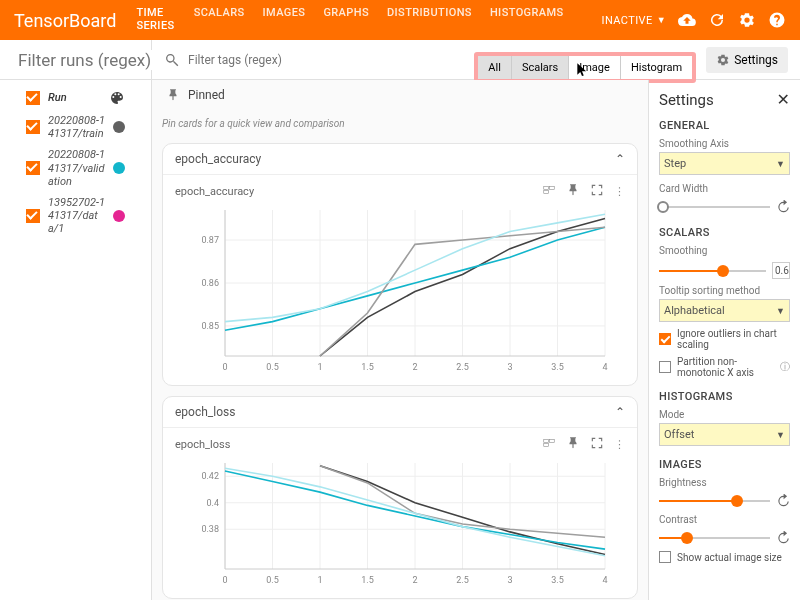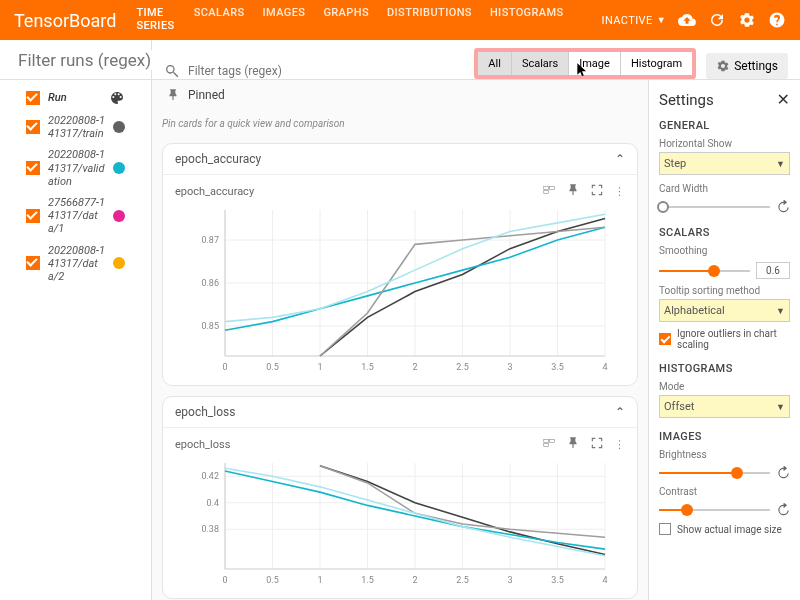--- a/index.html
+++ b/index.html
@@ -26,21 +26,21 @@
 .runs { padding: 6px 16px; font-style: italic; }
 .runrow { display: flex; align-items: center; padding: 4px 10px; gap: 8px; font-size: 11px; color: #555; }
 .cb { width: 14px; height: 14px; background: #ff6f00; position: relative; flex-shrink: 0; }
 .cb::after { content: ""; position: absolute; left: 3px; top: 0px; width: 4px; height: 8px; border: solid #fff; border-width: 0 2px 2px 0; transform: rotate(45deg); }
 .runlabel { flex: 1; line-height: 1.2; word-break: break-all; }
 .dot { width: 12px; height: 12px; border-radius: 50%; flex-shrink: 0; }
 .pal { width: 16px; height: 16px; }
 
 
 .main { flex: 1; display: flex; flex-direction: column; overflow: hidden; }
-.toprow { height: 40px; display: flex; align-items: flex-end; padding: 0 12px; gap: 10px; border-bottom: 1px solid #e0e0e0; }
+.toprow { height: 40px; display: flex; align-items: center; padding: 0 12px; gap: 10px; border-bottom: 1px solid #e0e0e0; }
 .tagsearch { display: flex; align-items: center; gap: 8px; flex: 1; }
 .tagsearch input { border: none; outline: none; font-size: 12px; flex: 1; }
 .filterbtns { display: flex; border: 4px solid #fca5a5; border-radius: 3px; overflow: hidden; font-size: 11px; margin-top: 16px; }
 .filterbtns div { padding: 5px 10px; border-right: 1px solid #ccc; cursor: pointer; }
 .filterbtns div:last-child { border-right: none; }
 .filterbtns .on { background: #e0e0e0; }
 .setbtn { display: flex; align-items: center; gap: 4px; background: #eee; padding: 6px 10px; border-radius: 3px; font-size: 12px; cursor: pointer; }
 .cursor { position: absolute; left: 575px; top: 62px; width: 14px; height: 14px; }
 .cursor svg { fill: #000; }
 
@@ -62,21 +62,21 @@
 .panelhead { display: flex; justify-content: space-between; align-items: center; font-size: 15px; color: #333; margin-bottom: 10px; }
 .closex { cursor: pointer; font-size: 16px; }
 .pgroup { margin-bottom: 12px; }
 .pgtitle { font-size: 11px; font-weight: 500; letter-spacing: .4px; color: #444; margin-bottom: 6px; }
 .plabel { font-size: 10px; color: #777; margin-bottom: 3px; }
 .psel { width: 100%; border: 1px solid #ccc; padding: 4px; font-size: 11px; background: #fef9c3; display: flex; justify-content: space-between; align-items: center; cursor: pointer; }
 .pslide { display: flex; align-items: center; gap: 6px; margin: 6px 0; }
 .track { flex: 1; height: 2px; background: #ccc; position: relative; }
 .fill { position: absolute; left: 0; top: 0; height: 2px; background: #ff6f00; }
 .thumb { position: absolute; top: -5px; width: 12px; height: 12px; border-radius: 50%; background: #ff6f00; margin-left: -6px; }
-.numbox { width: 34px; border: 1px solid #ccc; text-align: center; font-size: 10px; padding: 2px; }
+.numbox { width: 18px; border: 1px solid #ccc; text-align: center; font-size: 10px; padding: 2px; }
 .pchk { display: flex; align-items: center; gap: 6px; font-size: 10px; margin: 6px 0; }
 .pchk .box { width: 12px; height: 12px; border: 1.5px solid #888; flex-shrink: 0; }
 .pchk .box.on { background: #ff6f00; border-color: #ff6f00; position: relative; }
 .pchk .box.on::after { content: ""; position: absolute; left: 2.5px; top: -0.5px; width: 3px; height: 7px; border: solid #fff; border-width: 0 2px 2px 0; transform: rotate(45deg); }
 .reseticon { width: 14px; height: 14px; fill: #666; cursor: pointer; }
 .ic-s { width: 14px; height: 14px; fill: #777; }
 
 svg.icon { width: 16px; height: 16px; fill: #777; }
 </style>
 </head>
@@ -135,27 +135,22 @@
         <div class="runlabel">20220808-141317/train</div>
         <div class="dot" style="background:#616161"></div>
       </div>
       <div class="runrow">
         <div class="cb"></div>
         <div class="runlabel">20220808-141317/validation</div>
         <div class="dot" style="background:#12b5cb"></div>
       </div>
       <div class="runrow">
         <div class="cb"></div>
-        <div class="runlabel">27566877-141317/data/1</div>
+        <div class="runlabel">13952702-141317/data/1</div>
         <div class="dot" style="background:#e52592"></div>
-      </div>
-      <div class="runrow">
-        <div class="cb"></div>
-        <div class="runlabel">20220808-141317/data/2</div>
-        <div class="dot" style="background:#f9ab00"></div>
       </div>
     </div>
   </div>
 
   <div class="main">
     <div class="toprow">
       <div class="tagsearch">
         <svg class="icon" viewBox="0 0 24 24">
             <path d="M15.5 14h-.79l-.28-.27a6.5 6.5 0 1 0-.7.7l.27.28v.79L20 21.49 21.49 20 15.5 14zm-6 0a4.5 4.5 0 1 1 0-9 4.5 4.5 0 0 1 0 9z"></path>
           </svg>
@@ -306,21 +301,21 @@
       </div>
 
       <div class="panel">
         <div class="panelhead">
           <span>Settings</span>
           <span class="closex">✕</span>
         </div>
 
         <div class="pgroup">
           <div class="pgtitle">GENERAL</div>
-          <div class="plabel">Horizontal Show</div>
+          <div class="plabel">Smoothing Axis</div>
           <div class="psel">
               <span>Step</span>
               <span style="font-size:9px">▼</span>
             </div>
           <div class="plabel" style="margin-top:8px">Card Width</div>
           <div class="pslide">
             <div class="track">
                 <div class="thumb" style="left:4%;background:#fff;border:2px solid #888"></div>
               </div>
             <svg class="reseticon" viewBox="0 0 24 24">
@@ -341,20 +336,25 @@
           </div>
           <div class="plabel">Tooltip sorting method</div>
           <div class="psel">
               <span>Alphabetical</span>
               <span style="font-size:9px">▼</span>
             </div>
           <div class="pchk">
               <div class="box on"></div>
               <span>Ignore outliers in chart scaling</span>
             </div>
+          <div class="pchk">
+              <div class="box"></div>
+              <span>Partition non-monotonic X axis</span>
+              <span style="color:#999">ⓘ</span>
+            </div>
         </div>
 
         <div class="pgroup">
           <div class="pgtitle">HISTOGRAMS</div>
           <div class="plabel">Mode</div>
           <div class="psel">
               <span>Offset</span>
               <span style="font-size:9px">▼</span>
             </div>
         </div>

